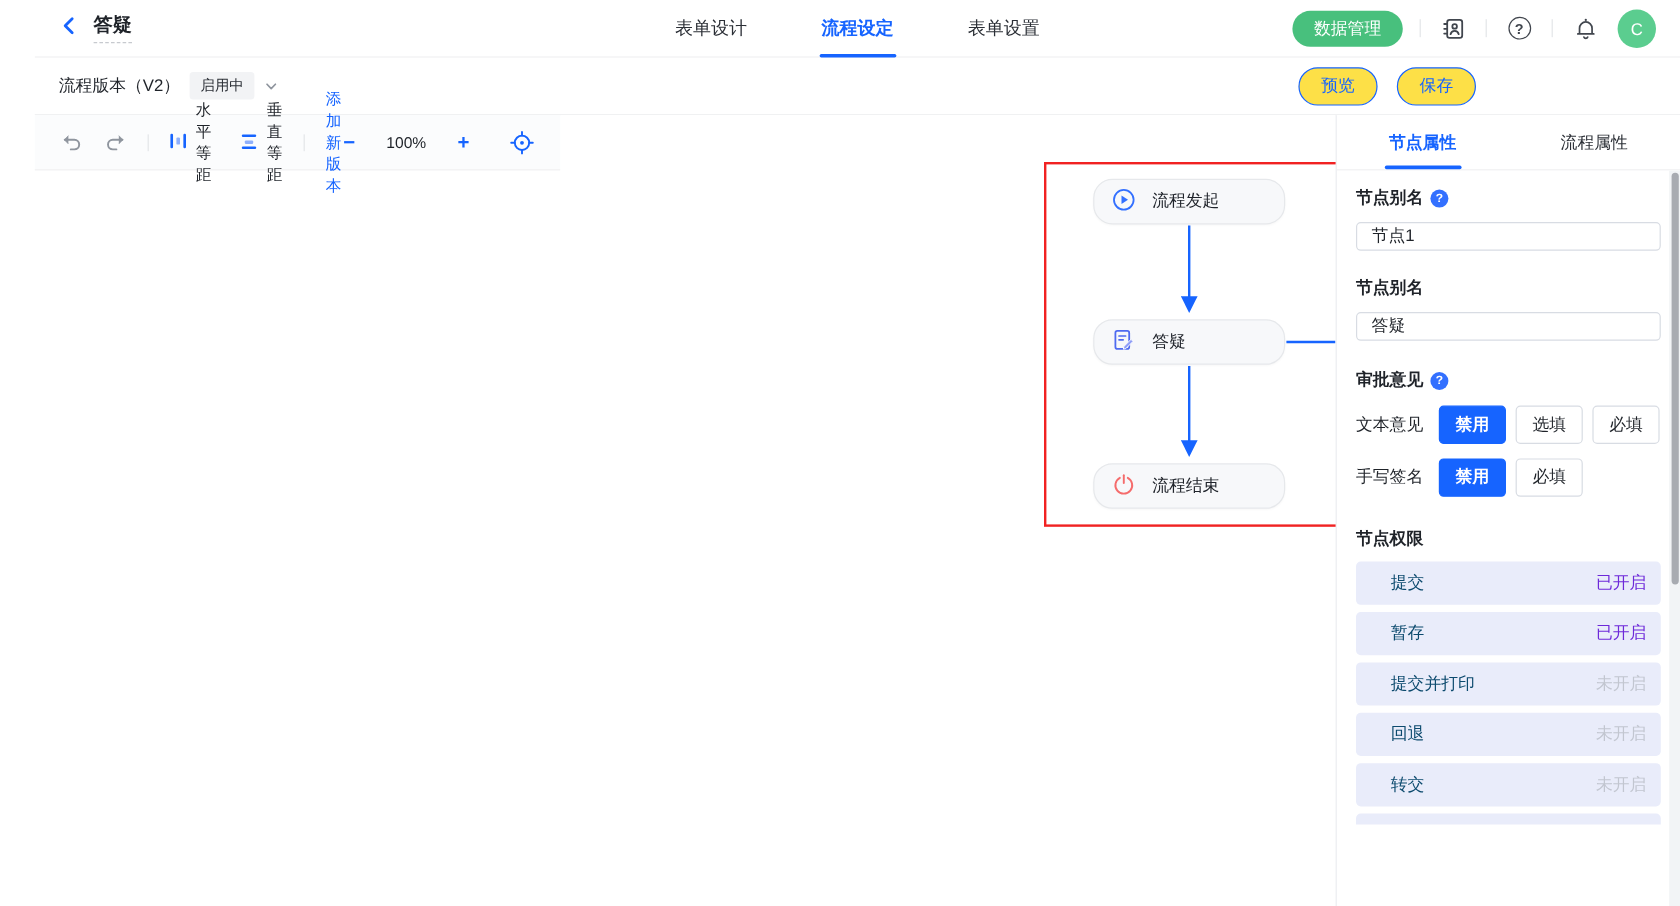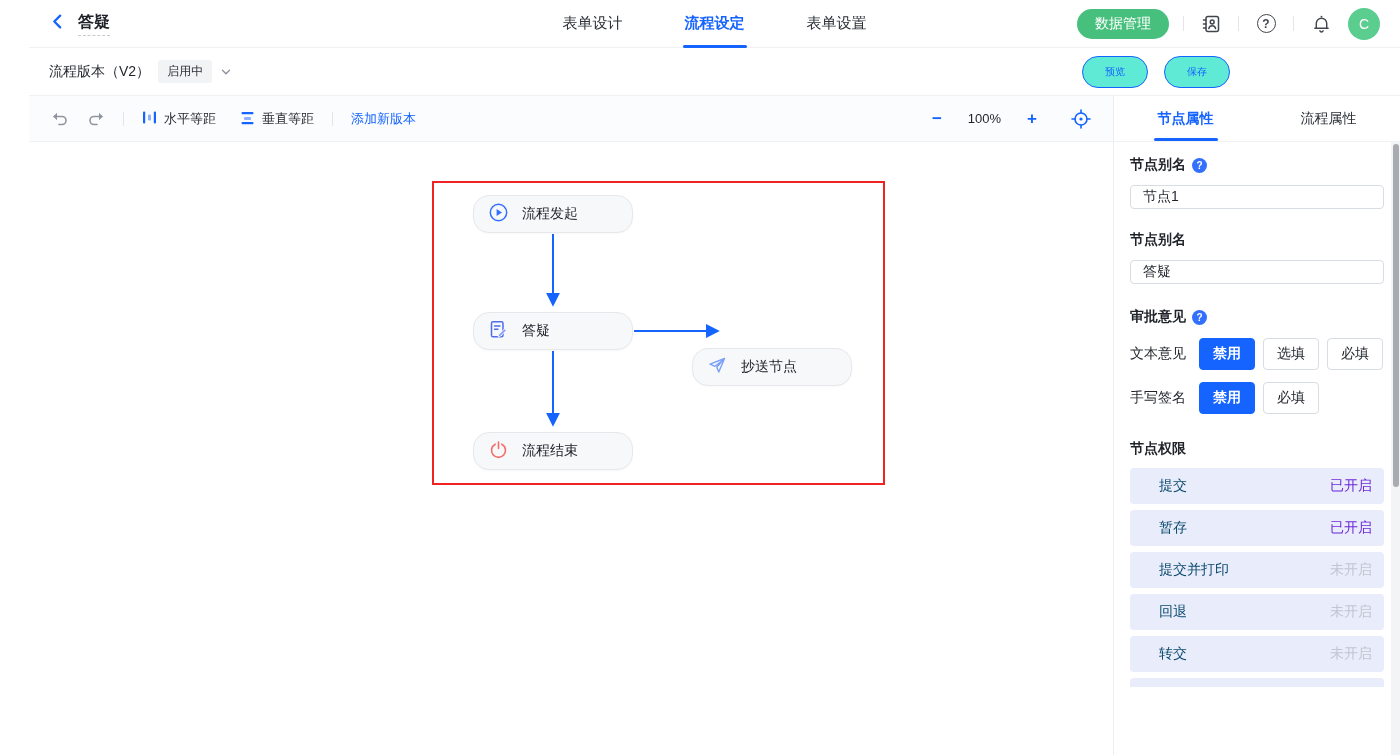--- a/index.html
+++ b/index.html
@@ -21,25 +21,25 @@
   .icon-btn { width:26px; height:26px; display:flex; align-items:center; justify-content:center; cursor:pointer; color:#41464e;}
   .help-circle { width:19px; height:19px; border:1.6px solid #41464e; border-radius:50%; display:flex; align-items:center; justify-content:center; font-size:12px; font-weight:700; color:#41464e; }
   .avatar { width:32px; height:32px; border-radius:50%; background:#5bcd8f; color:#fff; font-size:14px; display:flex; align-items:center; justify-content:center; cursor:pointer; }
 
   
   .subheader { height:48px; display:flex; align-items:center; padding:0 20px; border-bottom:1px solid #f0f1f2; background:#fff; flex:0 0 48px;}
   .version-label { font-size:14px; color:#1f2329; }
   .status-badge { margin-left:8px; background:#f2f3f5; color:#2b2f36; font-size:12px; padding:3px 9px; border-radius:3px; }
   .chevron-down { margin-left:8px; cursor:pointer; display:flex; align-items:center;}
   .subheader-right { margin-left:auto; display:flex; gap:16px; margin-right:150px; }
-  .pill-outline { height:32px; width:66px; border-radius:16px; border:1px solid #1664ff; color:#1664ff; background:#5eead4; font-size:10px; cursor:pointer; }
+  .pill-outline { height:32px; width:66px; border-radius:16px; border:1px solid #1664ff; color:#1664ff; background:#fde047; font-size:14px; cursor:pointer; }
 
   
   .body { flex:1; display:flex; min-height:0; }
-  .left-col { flex:1; display:flex; flex-direction:column; min-width:0; }
+  .left-col { flex:1; display:flex; flex-direction:row; min-width:0; }
 
   
   .toolbar { height:46px; flex:0 0 46px; background:#fbfcfd; border-bottom:1px solid #f0f1f2; display:flex; align-items:center; padding:0 22px; }
   .tb-icon { display:flex; align-items:center; justify-content:center; cursor:pointer; }
   .tb-group { display:flex; align-items:center; gap:7px; font-size:13px; color:#1f2329; cursor:pointer; }
   .tb-div { width:1px; height:14px; background:#e3e5e8; margin:0 18px; }
   .tb-link { color:#1664ff; font-size:13px; cursor:pointer; }
   .tb-right { margin-left:auto; display:flex; align-items:center; gap:26px; }
   .zoom-glyph { color:#1664ff; font-size:17px; font-weight:700; cursor:pointer; line-height:1; }
   .zoom-level { font-size:13px; color:#1f2329; }

